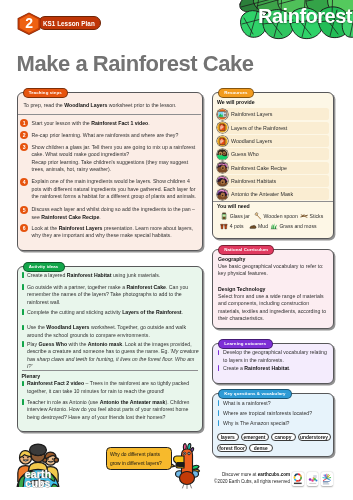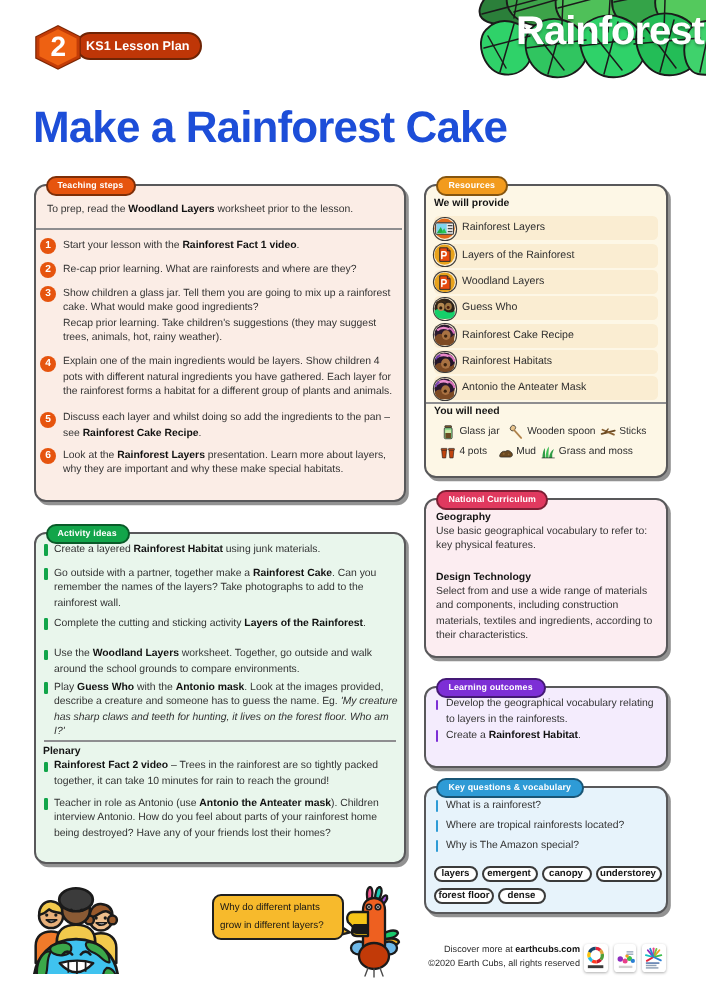--- a/index.html
+++ b/index.html
@@ -21,21 +21,21 @@
        display:flex;align-items:center;justify-content:flex-end;
        padding:0 5.2px 0 0;z-index:4;letter-spacing:.05px;white-space:nowrap;}
 
   .logo-wrap{position:absolute;left:238px;top:-10px;width:115px;height:50px;z-index:2;}
   .logo-text{position:absolute;left:7px;top:13px;width:120px;height:26px;display:flex;
        align-items:center;justify-content:center;color:#fff;font-size:20px;
        font-weight:700;letter-spacing:-.5px;z-index:3;
        text-shadow:0 .8px 1.4px rgba(0,0,0,.30);}
 
   .page-title{position:absolute;left:16.5px;top:51px;font-size:22px;font-weight:700;
-       color:#1d4ed8;letter-spacing:-.45px;}
+       color:#737373;letter-spacing:-.45px;}
 
   
   .card{position:absolute;box-sizing:border-box;border-radius:6px;
         border:1.1px solid #58585a;box-shadow:1.4px 1.6px 0 rgba(110,110,110,.75);}
   .pill{position:absolute;height:10.0px;border-radius:5.0px;color:#fff;font-size:4.4px;
         font-weight:700;display:flex;align-items:center;padding:0 5.2px;z-index:9;
         letter-spacing:.1px;white-space:nowrap;line-height:10.0px;box-sizing:border-box;
         border:.85px solid rgba(0,0,0,.45);}
 
   .sec-txt{position:absolute;font-size:5.2px;color:#333;line-height:7.55px;}
@@ -429,20 +429,27 @@
       <g stroke="#1a1a1a" stroke-width="2.7" fill="none" stroke-linecap="round">
         <path d="M36 71 q5 -6 10 0"></path>
           <path d="M55 71 q5 -6 10 0"></path>
       </g>
       <g stroke="#1a1a1a" stroke-width="2.4" stroke-linejoin="round">
         <path d="M33 80 Q50 99 68 80 Q52 75 33 80Z" fill="#fff"></path>
         <path d="M42 78.5 L42 90 M51 78 L51 93 M60 78.5 L60 89" stroke-width="1.8" fill="none"></path>
       </g>
     </svg>
   </div>
+  <div style="position:absolute;left:11px;top:470px;width:54px;height:20px;z-index:4;
+              display:flex;flex-direction:column;align-items:center;justify-content:flex-start;
+              font-size:10.5px;font-weight:700;line-height:9px;color:#fff;letter-spacing:.2px;
+              -webkit-text-stroke:.9px #9a9a9a;paint-order:stroke fill;">
+    <span>earth</span>
+    <span>cubs</span>
+  </div>
   <svg style="position:absolute;left:164px;top:459px;width:12px;height:11px;z-index:4;" viewBox="0 0 12 11">
     <path d="M0 0 L11 7.2 L1.5 9.5 Z" fill="#F7BA2C" stroke="#1f1f1f" stroke-width="1.2" stroke-linejoin="round"></path>
   </svg>
   <div class="bubble"></div>
   <div class="bubble-tx">Why do different plants grow in different layers?</div>
   <div style="position:absolute;left:172.5px;top:443px;width:28px;height:46px;z-index:3;">
     <svg width="28" height="46" viewBox="0 0 56 92">
       <g stroke="#1a1a1a" stroke-width="2.3" stroke-linejoin="round" stroke-linecap="round">
 
         <path d="M22 16 C20 8 21 2 24 1 C27 2 27 9 25 16Z" fill="#F2568F"></path>

